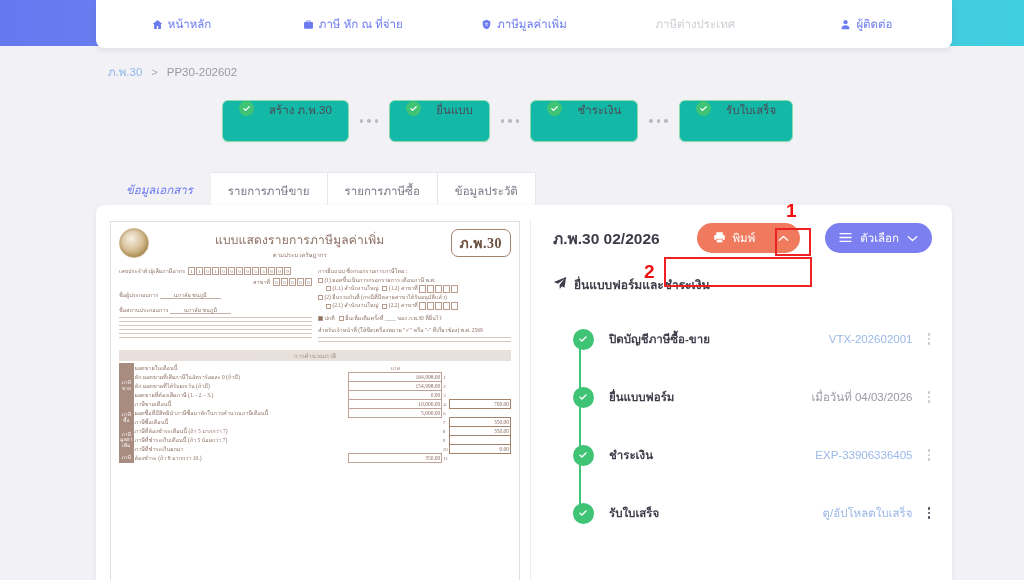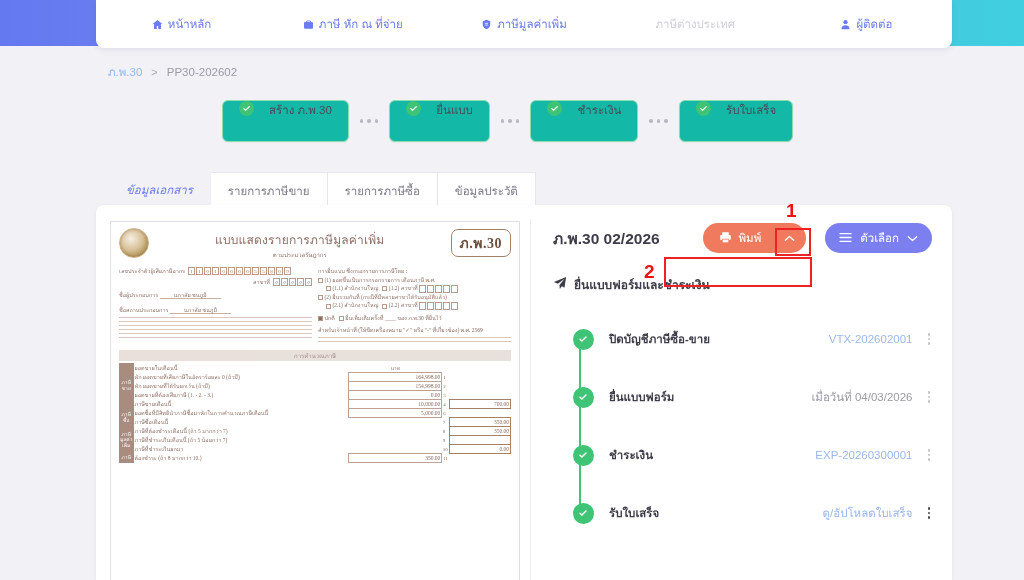--- a/index.html
+++ b/index.html
@@ -132,21 +132,21 @@
     border: .8px solid #bfa295; text-align: right; padding-right: 2px;
     font-size: 5.5px; height: 9px; background:#fff;
   }
   .amt.strong { border-width: 1.2px; border-color: #a4826a; }
   .numlbl { width: 8px; text-align: left; font-size: 5px; padding-left: 2px; }
   .hdrbaht { font-size: 5px; text-align: center; }
 
   
   .rp-head { display: flex; align-items: center; }
   .rp-title { font-size: 15.5px; font-weight: bold; color: #3d3d4a; white-space: nowrap; }
-  .btn-wrap { margin-left: auto; display: flex; align-items: center; gap: 19px; }
+  .btn-wrap { margin-left: auto; display: flex; align-items: center; gap: 25px; }
   .btn-print {
     display: flex; align-items: center; height: 30px;
     background: #ef7a5e; border-radius: 15px; color: #fff;
     font-size: 11.5px; cursor: pointer; overflow: hidden;
   }
   .btn-print .seg1 { display: flex; align-items: center; gap: 6px; padding: 0 12px 0 16px; }
   .btn-print .seg2 { padding: 0 11px; display: flex; align-items: center; height: 100%; }
   .btn-opts {
     display: flex; align-items: center; gap: 8px; height: 30px;
     background: #7b7ff0; border-radius: 15px; color: #fff;
@@ -581,21 +581,21 @@
         <div class="tl-row">
           <div class="tl-dotcol">
             <div class="tl-dot">
               <svg width="10" height="10" viewBox="0 0 12 12">
                   <path d="M2.4 6.2 4.7 8.5 9.6 3.6" stroke="#fff" stroke-width="1.7" fill="none" stroke-linecap="round" stroke-linejoin="round"></path>
                 </svg>
             </div>
           </div>
           <span class="tl-label">ชำระเงิน</span>
           <span class="tl-right">
-            <span class="tl-val">EXP-20260300001</span>
+            <span class="tl-val">EXP-33906336405</span>
             <span class="kebab">
                 <i></i>
                 <i></i>
                 <i></i>
               </span>
           </span>
         </div>
 
         <div class="tl-row">
           <div class="tl-dotcol">

